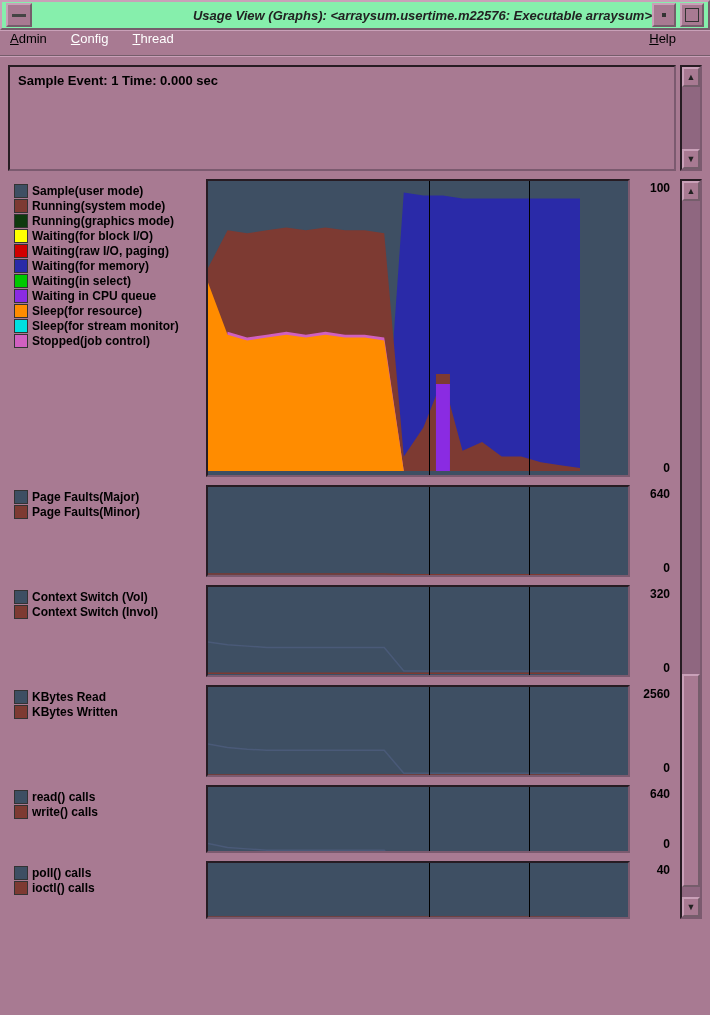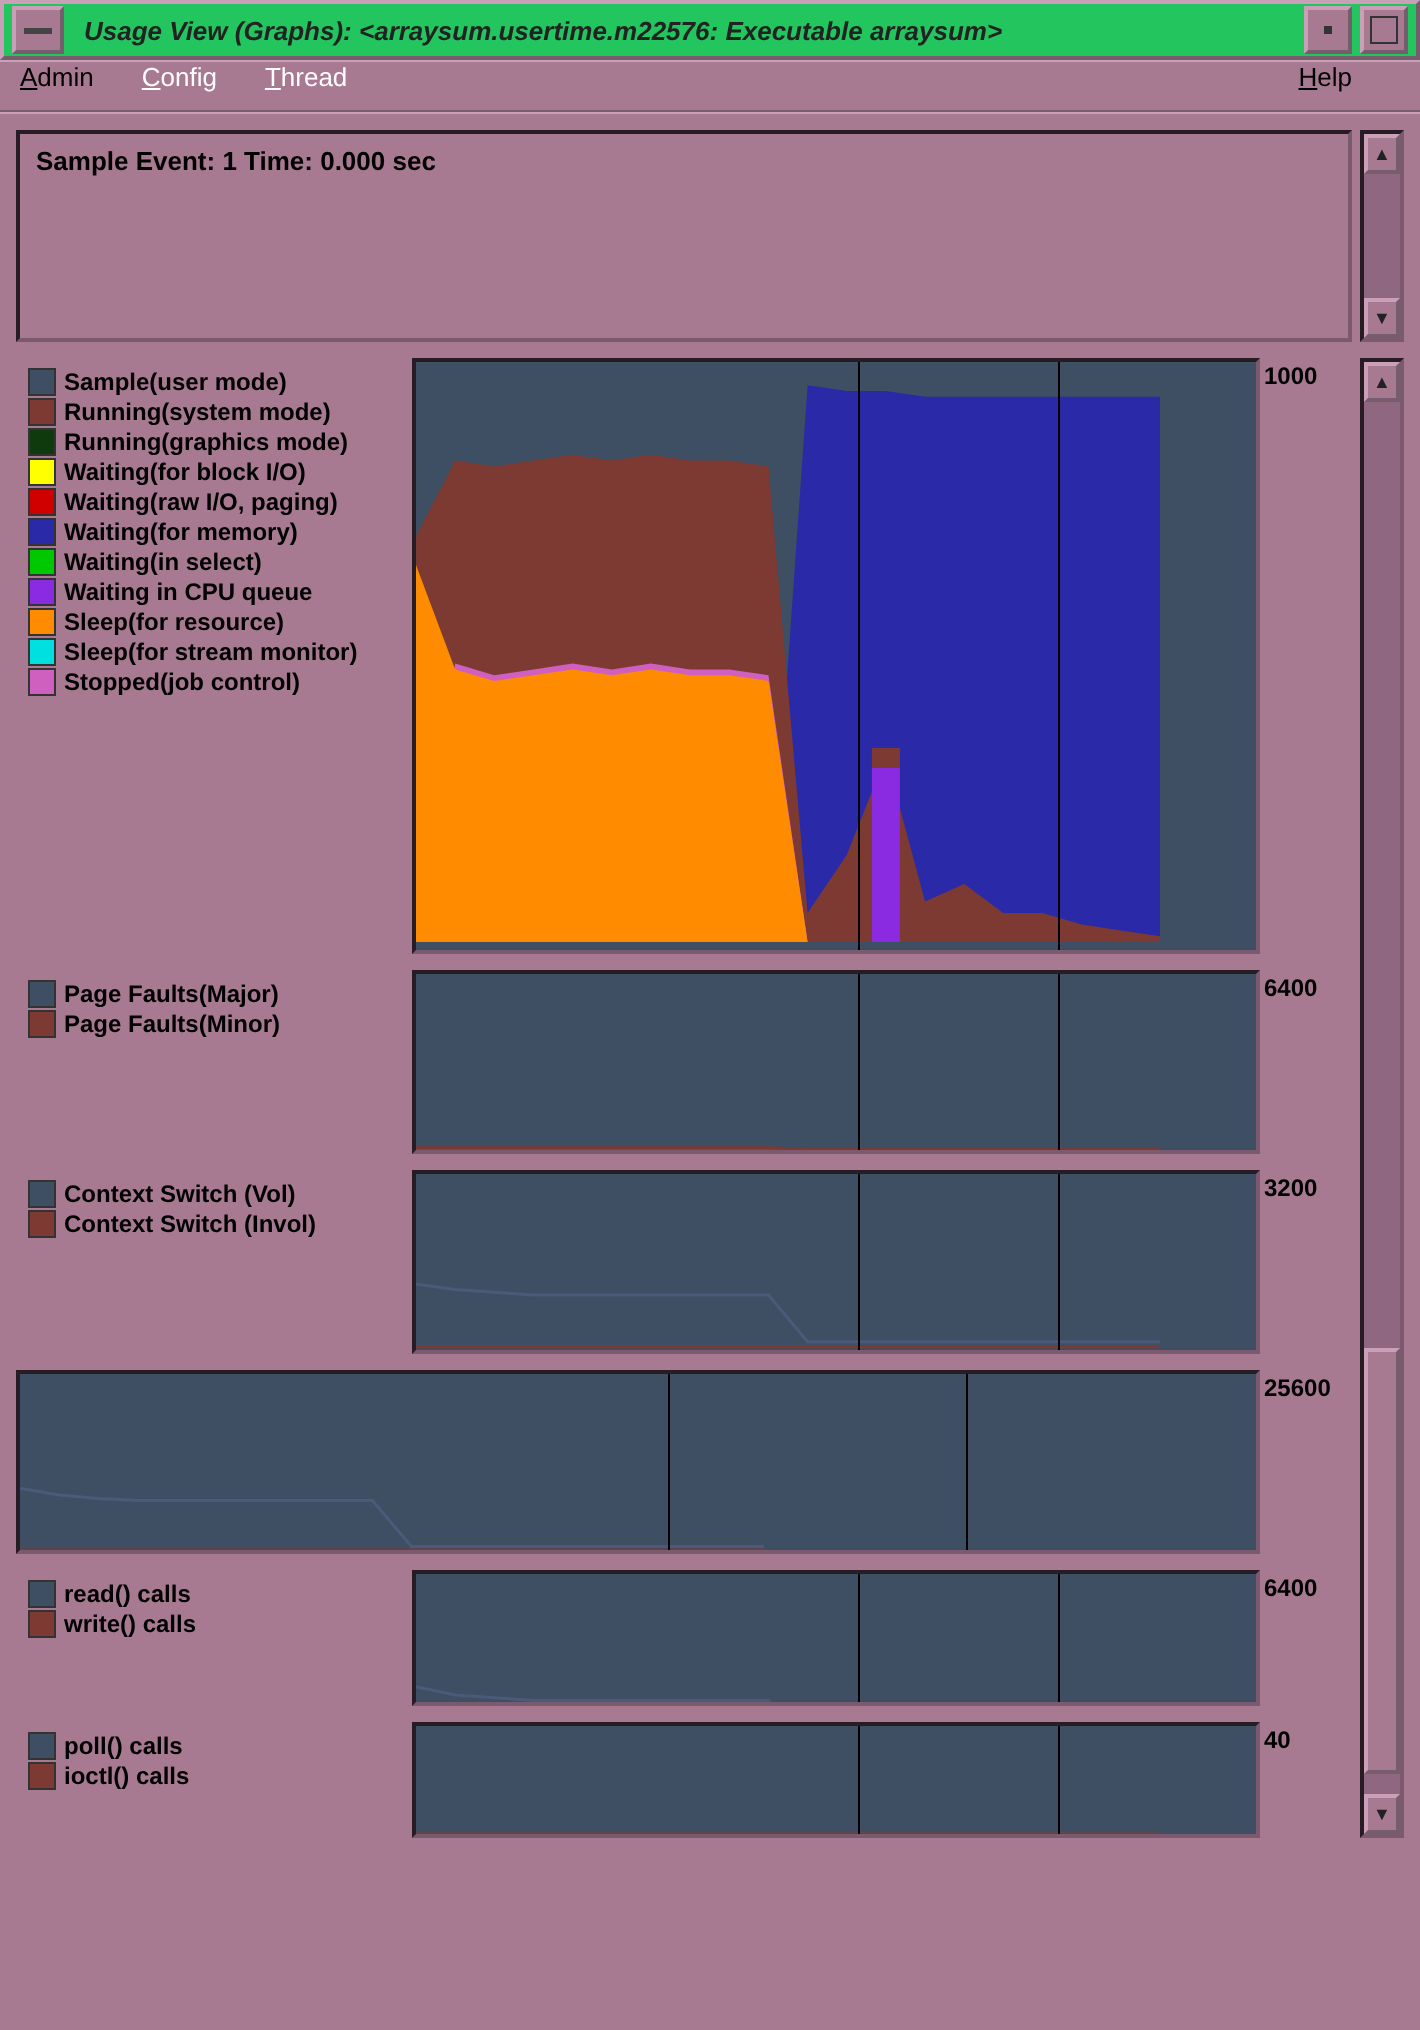--- a/index.html
+++ b/index.html
@@ -1,17 +1,17 @@
 <!DOCTYPE html>
 <html><head>
 <meta charset="utf-8">
 <style>
   html,body{margin:0;padding:0;background:#a87a92;font-family:Helvetica,Arial,sans-serif;font-size:12px;color:#000;}
   .window{width:710px;box-sizing:border-box;}
-  .titlebar{display:flex;align-items:center;height:26px;border:2px outset #c9a0b8;background:#22c55e;}
+  .titlebar{display:flex;align-items:center;height:26px;border:2px outset #c9a0b8;background:#86efac;text-align:right;}
   .titlebar .sysmenu{width:22px;height:20px;margin:0 4px;display:flex;align-items:center;justify-content:center;border:2px outset #c9a0b8;background:#a87a92;}
   .titlebar .sysmenu div{width:14px;height:3px;background:#444;}
   .titlebar .title{flex:1;font-style:italic;font-weight:bold;color:#222;padding-left:6px;font-size:13px;}
   .titlebar .winbtn{width:20px;height:20px;margin-right:4px;border:2px outset #c9a0b8;background:#a87a92;display:flex;align-items:center;justify-content:center;}
   .titlebar .winbtn span{width:4px;height:4px;background:#333;}
   .titlebar .winbtn.big span{width:12px;height:12px;border:1px solid #333;background:transparent;}
   .menubar{display:flex;height:24px;background:#a87a92;border-top:1px solid #c9a0b8;border-bottom:2px groove #c9a0b8;padding:0 10px;}
   .menubar .menuitem{margin-right:24px;font-size:13px;}
   .menubar .menuitem u{text-decoration:underline;}
   .menubar .menuitem.disabled{color:#ffffff;}
@@ -22,21 +22,21 @@
   .vscroll{width:18px;display:flex;flex-direction:column;background:#a87a92;border:2px inset #7b5a6f;margin-left:4px;}
   .vscroll .arrow{height:16px;background:#a87a92;border:2px outset #c9a0b8;display:flex;align-items:center;justify-content:center;font-size:9px;color:#222;}
   .vscroll .track{flex:1;background:#8f6780;}
   .graphpanel{display:flex;margin-top:8px;}
   .graphcol{flex:1;display:flex;flex-direction:column;gap:8px;}
   .row{display:flex;align-items:stretch;}
   .legend{width:198px;padding:4px 6px;box-sizing:border-box;}
   .legend .item{display:flex;align-items:center;margin:1px 0;font-size:12px;font-weight:bold;}
   .legend .swatch{width:12px;height:12px;margin-right:4px;border:1px solid #333;flex-shrink:0;}
   .chart{position:relative;background:#3e4f63;border:2px inset #7b5a6f;flex:1;}
-  .yaxis{width:44px;display:flex;flex-direction:row;justify-content:flex-start;text-align:right;padding:2px 4px 2px 2px;box-sizing:border-box;font-weight:bold;}
+  .yaxis{width:44px;display:flex;flex-direction:column;justify-content:space-between;text-align:right;padding:2px 4px 2px 2px;box-sizing:border-box;font-weight:bold;}
   .vline{position:absolute;top:0;bottom:0;width:1px;background:#000;}
   svg{display:block;}
 </style>
 </head>
 <body>
 
 <div class="window">
 
   <div class="titlebar">
     <div class="sysmenu">
@@ -179,20 +179,30 @@
               </svg>
               <div class="vline" style="left: 52.5%;"></div>
               <div class="vline" style="left: 76.5%;"></div>
             </div>
             <div class="yaxis">
               <span>320</span>
               <span>0</span>
             </div>
           </div>
           <div class="row" style="height: 92px;">
+            <div class="legend">
+              <div class="item">
+                <span class="swatch" style="background: rgb(62, 79, 99);"></span>
+                <span>KBytes Read</span>
+              </div>
+              <div class="item">
+                <span class="swatch" style="background: rgb(125, 58, 50);"></span>
+                <span>KBytes Written</span>
+              </div>
+            </div>
             <div class="chart">
               <svg width="372" height="88" style="width: 100%; height: 100%;">
                 <path d="M0,57.0625 L19.57894736842105,60.5 L39.1578947368421,62.21875 L58.73684210526316,63.25 L78.3157894736842,63.25 L97.89473684210526,63.25 L117.47368421052632,63.25 L137.05263157894737,63.25 L156.6315789473684,63.25 L176.21052631578945,63.25 L195.78947368421052,86.28125 L215.3684210526316,86.28125 L234.94736842105263,86.28125 L254.5263157894737,86.28125 L274.10526315789474,86.28125 L293.6842105263158,86.28125 L313.2631578947368,86.28125 L332.8421052631579,86.28125 L352.4210526315789,86.28125 L372,86.28125" fill="none" stroke="#4a5a78" stroke-width="1.5"></path>
                 <path d="M0,88 L19.57894736842105,88 L39.1578947368421,88 L58.73684210526316,88 L78.3157894736842,88 L97.89473684210526,88 L117.47368421052632,88 L137.05263157894737,88 L156.6315789473684,88 L176.21052631578945,88 L195.78947368421052,88 L215.3684210526316,88 L234.94736842105263,88 L254.5263157894737,88 L274.10526315789474,88 L293.6842105263158,88 L313.2631578947368,88 L332.8421052631579,88 L352.4210526315789,88 L372,88" fill="none" stroke="#7d3a32" stroke-width="1.5"></path>
               </svg>
               <div class="vline" style="left: 52.5%;"></div>
               <div class="vline" style="left: 76.5%;"></div>
             </div>
             <div class="yaxis">
               <span>2560</span>

